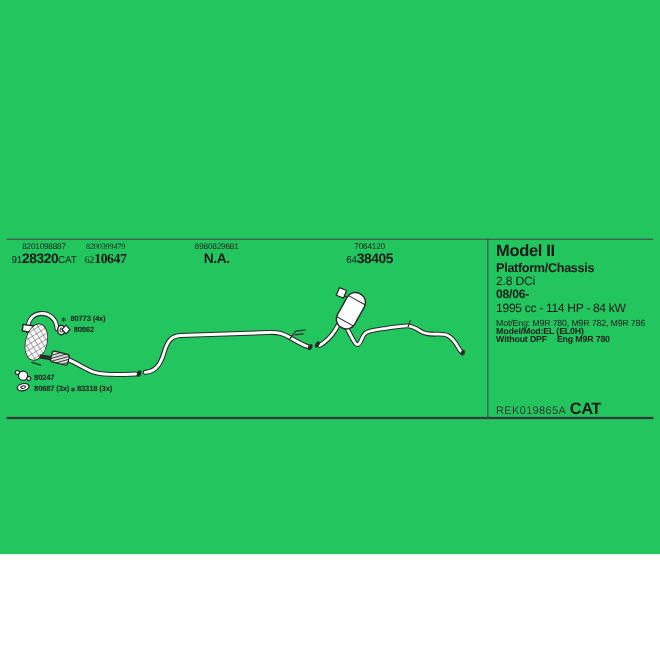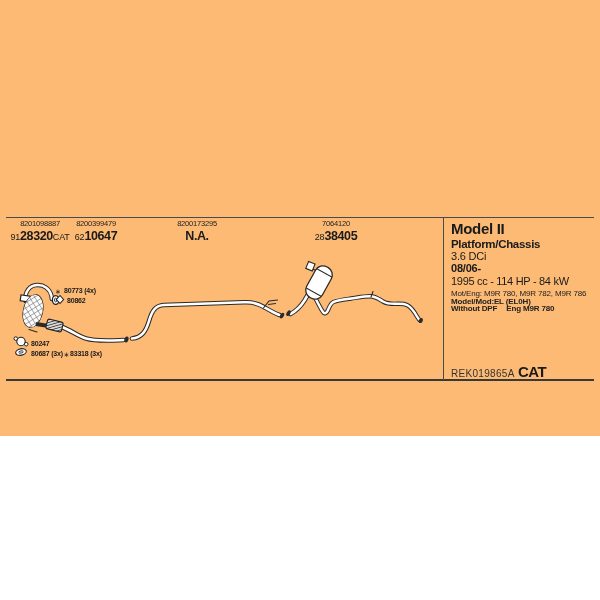--- a/index.html
+++ b/index.html
@@ -1,17 +1,17 @@
 <!DOCTYPE html>
 <html><head>
 <meta charset="utf-8">
 <style>
   html,body { margin:0; padding:0; background:#fff; }
   .page {
-    position:relative; width:600px; height:436px; background:#fdba74;
+    position:relative; width:600px; height:504px; background:#22c55e;
     font-family:"Liberation Sans", sans-serif; color:#1a1a1a; overflow:hidden;
   }
   .abs { position:absolute; }
 
   
   .rule-top    { left:6px; right:6px; top:217px; height:1px; background:#4a4a4a; }
   .rule-bottom { left:6px; right:6px; top:379px; height:2px; background:#383838; }
   .divider-v   { left:443px; top:217px; width:1px; height:163px; background:#4a4a4a; }
 
   
@@ -146,38 +146,38 @@
 
   <div class="abs rule-top"></div>
   <div class="abs rule-bottom"></div>
   <div class="abs divider-v"></div>
 
   <div>
     <div class="abs part-col" style="left:8px;width:64px;">
       <div class="oem">8201098887</div>
       <div class="code-line"><span class="pre">91</span><span class="code">28320</span><span class="suf">CAT</span></div>
     </div>
-    <div class="abs part-col" style="left:70px;width:52px;">
+    <div class="abs part-col" style="left:70px;width:52px;font-family:Liberation Serif, serif;">
       <div class="oem">8200399479</div>
       <div class="code-line"><span class="pre">62</span><span class="code">10647</span><span class="suf"></span></div>
     </div>
     <div class="abs part-col" style="left:158px;width:78px;">
-      <div class="oem">8200173295</div>
+      <div class="oem">6980829681</div>
       <div class="code-line"><span class="pre"></span><span class="code">N.A.</span><span class="suf"></span></div>
     </div>
     <div class="abs part-col" style="left:298px;width:76px;">
       <div class="oem">7064120</div>
-      <div class="code-line"><span class="pre">28</span><span class="code">38405</span><span class="suf"></span></div>
+      <div class="code-line"><span class="pre">64</span><span class="code">38405</span><span class="suf"></span></div>
     </div>
   </div>
 
   <div>
     <div class="abs pline v-model">Model II</div>
     <div class="abs pline v-body">Platform/Chassis</div>
-    <div class="abs pline v-eng">3.6 DCi</div>
+    <div class="abs pline v-eng">2.8 DCi</div>
     <div class="abs pline v-date">08/06-</div>
     <div class="abs pline v-disp">1995 cc - 114 HP - 84 kW</div>
     <div class="abs pline v-sm v-codes">Mot/Eng: M9R 780, M9R 782, M9R 786</div>
     <div class="abs pline v-sm v-mcode">Model/Mod:EL (EL0H)</div>
     <div class="abs pline v-sm v-note"><span>Without DPF</span><span class="gap"></span><span>Eng M9R 780</span></div>
   </div>
 
   <div class="abs kit-ref">REK019865A</div>
   <div class="abs cat-badge">CAT</div>
 

